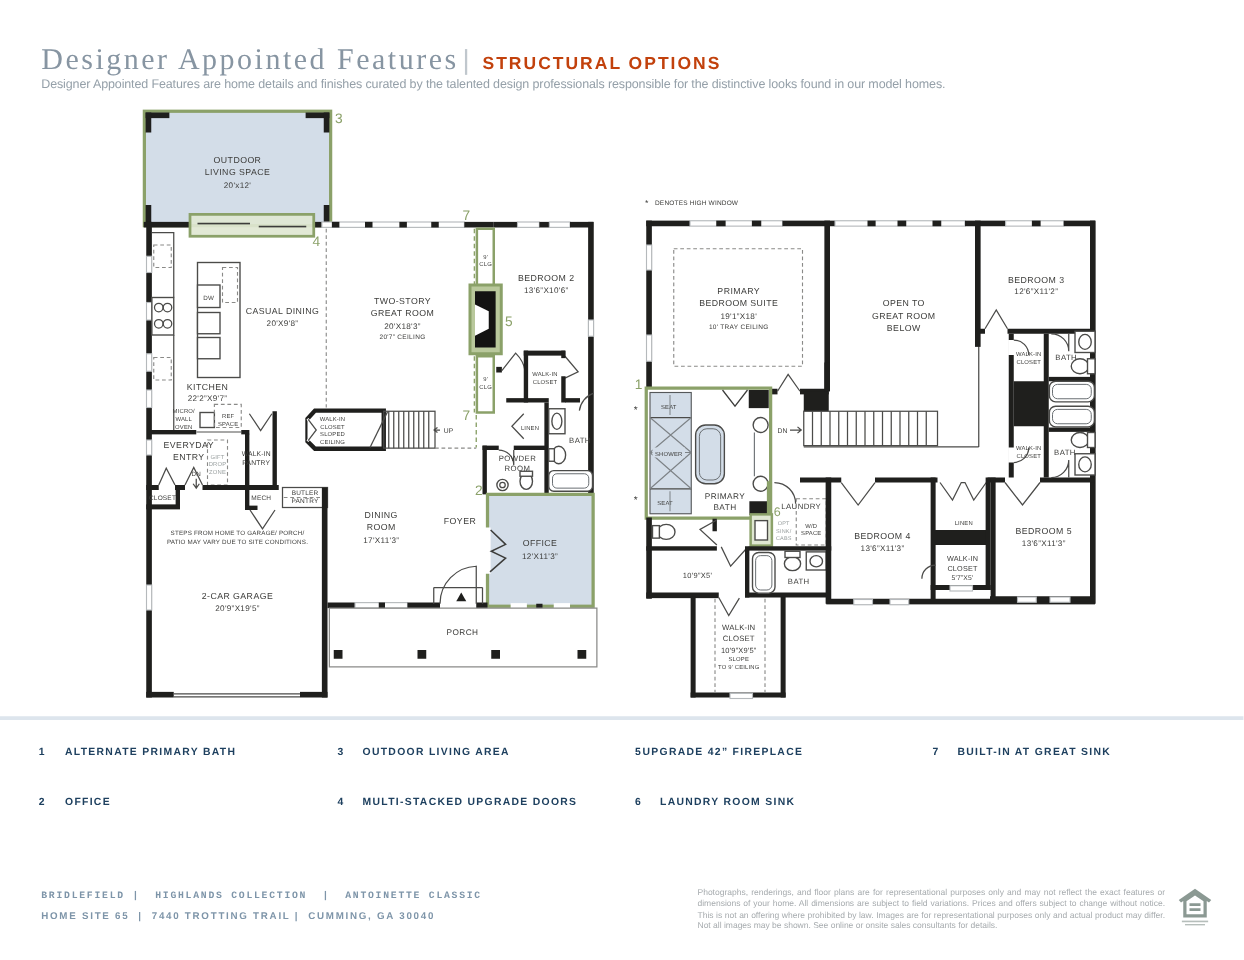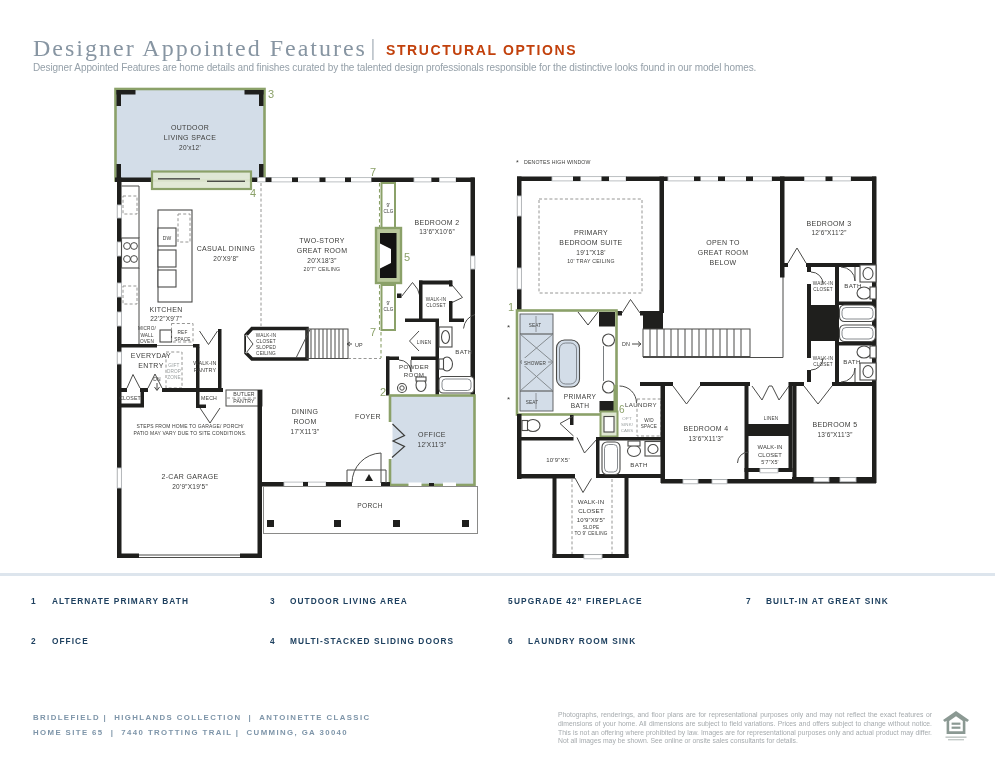--- a/index.html
+++ b/index.html
@@ -663,27 +663,27 @@
   <span style="position:absolute;left:746px;">7</span>
       <span style="position:absolute;left:766px;">BUILT-IN AT GREAT SINK</span>
 </div>
 
 <div style="position:absolute;left:0;top:636px;width:995px;font-size:8.3px;font-weight:700;color:#1e405f;letter-spacing:1.05px;">
 
   <span style="position:absolute;left:31px;">2</span>
       <span style="position:absolute;left:52px;">OFFICE</span>
 
   <span style="position:absolute;left:270px;">4</span>
-      <span style="position:absolute;left:290px;">MULTI-STACKED SLIDING DOORS</span>
+      <span style="position:absolute;left:290px;">MULTI-STACKED UPGRADE DOORS</span>
 
   <span style="position:absolute;left:508px;">6</span>
       <span style="position:absolute;left:528px;">LAUNDRY ROOM SINK</span>
 </div>
 
-<div style="position:absolute;left:33px;top:713px;font-size:7.8px;font-weight:700;color:#7e95a9;letter-spacing:1.4px;white-space:nowrap;">BRIDLEFIELD |&nbsp;&nbsp;HIGHLANDS COLLECTION&nbsp;&nbsp;|&nbsp;&nbsp;ANTOINETTE CLASSIC</div>
+<div style="position:absolute;left:33px;top:713px;font-size:7.8px;font-weight:700;color:#7e95a9;letter-spacing:1.4px;white-space:nowrap;font-family:Liberation Mono, monospace;">BRIDLEFIELD |&nbsp;&nbsp;HIGHLANDS COLLECTION&nbsp;&nbsp;|&nbsp;&nbsp;ANTOINETTE CLASSIC</div>
 
 <div style="position:absolute;left:33px;top:728px;font-size:7.8px;font-weight:700;color:#7e95a9;letter-spacing:1.4px;white-space:nowrap;">HOME SITE 65&nbsp;&nbsp;|&nbsp;&nbsp;7440 TROTTING TRAIL |&nbsp;&nbsp;CUMMING, GA 30040</div>
 
 <div style="position:absolute;left:558px;top:711px;width:374px;font-size:6.8px;color:#a6abae;line-height:8.8px;text-align:justify;">Photographs, renderings, and floor plans are for representational purposes only and may not reflect the exact features or dimensions of your home. All dimensions are subject to field variations. Prices and offers subject to change without notice. This is not an offering where prohibited by law. Images are for representational purposes only and actual product may differ. Not all images may be shown. See online or onsite sales consultants for details.</div>
 
 <svg width="34" height="38" viewBox="0 0 34 38" style="position:absolute;left:939px;top:706px;">
   <path d="M17 5 L30 14 L28.2 16 L26.4 14.7 L26.4 28 L7.6 28 L7.6 14.7 L5.8 16 L4 14 Z M10.2 15 L10.2 25.3 L23.8 25.3 L23.8 15 L17 10.3 Z" fill="#6e7f78" opacity=".8"></path>
   <rect x="12.6" y="16.6" width="8.8" height="2.2" fill="#6e7f78" opacity=".8"></rect>
   <rect x="12.6" y="20.6" width="8.8" height="2.2" fill="#6e7f78" opacity=".8"></rect>
   <rect x="6.5" y="30.5" width="21" height="1.3" fill="#a4aeaa" opacity=".8"></rect>

